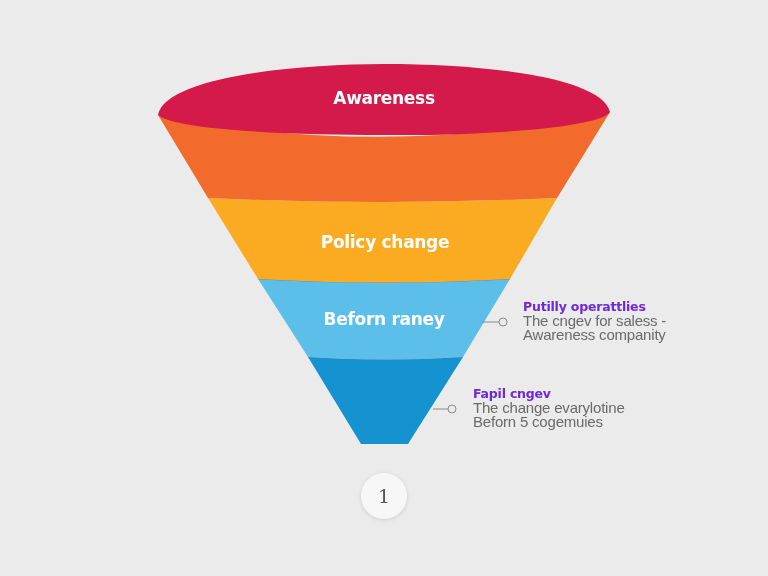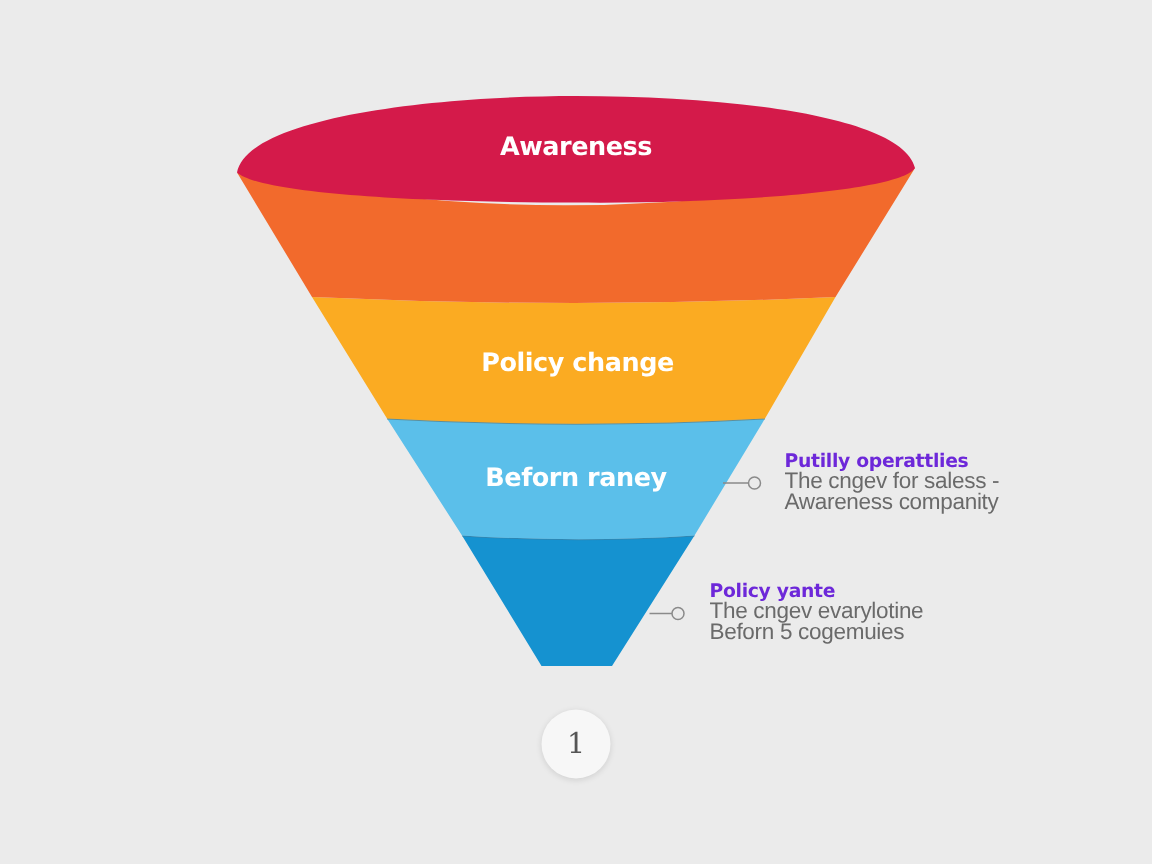--- a/index.html
+++ b/index.html
@@ -65,20 +65,20 @@
 <div class="stage-label" style="left:385px; top:242px;text-align:center;">Policy change</div>
 <div class="stage-label" style="left:384px; top:319px;">Beforn raney</div>
 
 <div class="annotation" style="left:523px; top:300px;">
   <div class="ann-title">Putilly operattlies</div>
   <div class="ann-line">The cngev for saless -</div>
   <div class="ann-line">Awareness companity</div>
 </div>
 
 <div class="annotation" style="left:473px; top:387px;">
-  <div class="ann-title">Policy yante</div>
-  <div class="ann-line">The cngev evarylotine</div>
+  <div class="ann-title">Fapil cngev</div>
+  <div class="ann-line">The change evarylotine</div>
   <div class="ann-line">Beforn 5 cogemuies</div>
 </div>
 
 <div class="page-indicator">
   <span>1</span>
 </div>
 
 </body></html>

